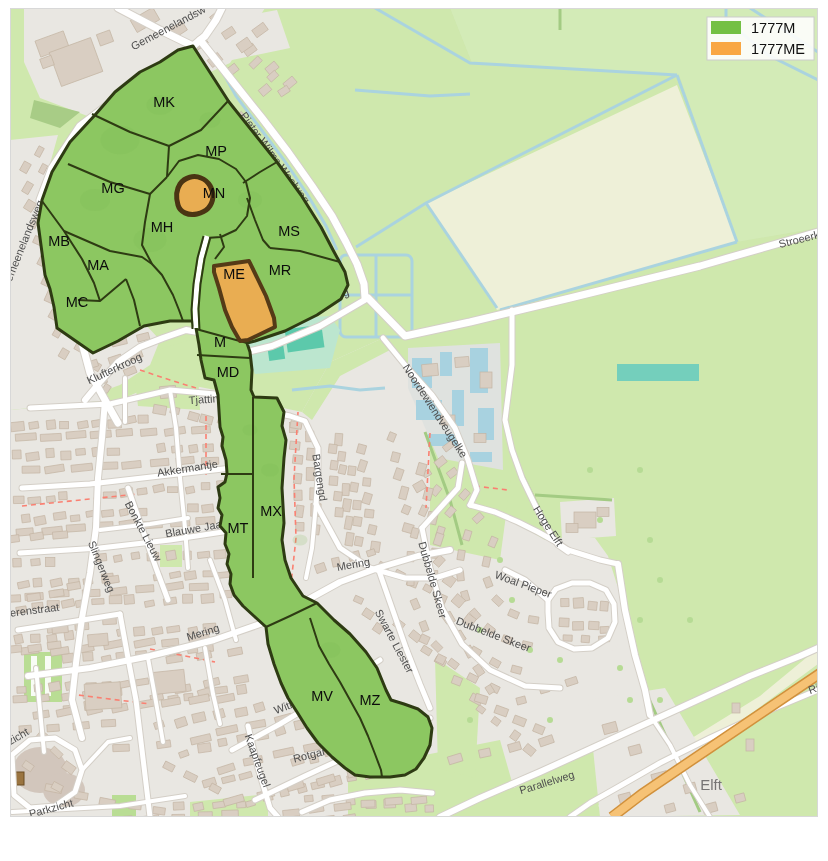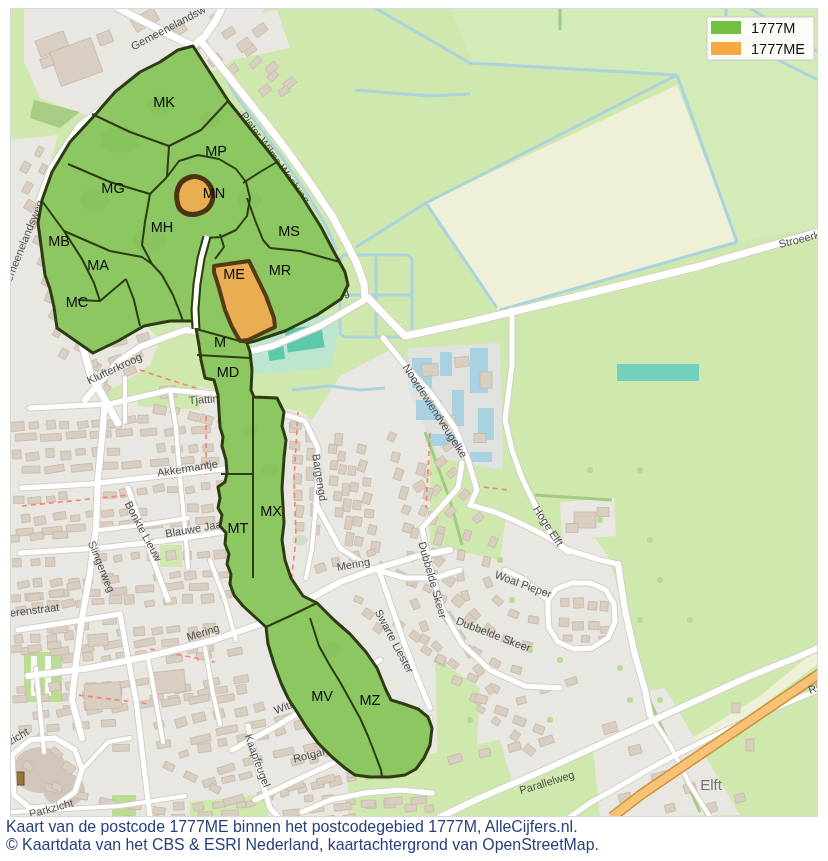--- a/index.html
+++ b/index.html
@@ -1013,14 +1013,13 @@
 <rect x="711" y="21" width="30" height="13" fill="#74c044"></rect>
 <text x="751" y="32.5" font-size="14.5" fill="#111" font-family="Liberation Sans, sans-serif">1777M</text>
 <rect x="711" y="42" width="30" height="13" fill="#f9a743"></rect>
 <text x="751" y="53.5" font-size="14.5" fill="#111" font-family="Liberation Sans, sans-serif">1777ME</text>
 </g>
       </g>
 
 <rect x="10.5" y="8.5" width="807" height="808" fill="none" stroke="#d8d8d8" stroke-width="1"></rect>
 </svg>
 
-<div id="cap">Kaart van de postcode 1777ME binnen het postcodegebied 1777M, AlleCijfers.nl.<br>© Kaartdata van het CBS &amp; ESRI Nederland, kaartachtergrond van OpenStreetMap.</div>
 </div>
 
 </body></html>

